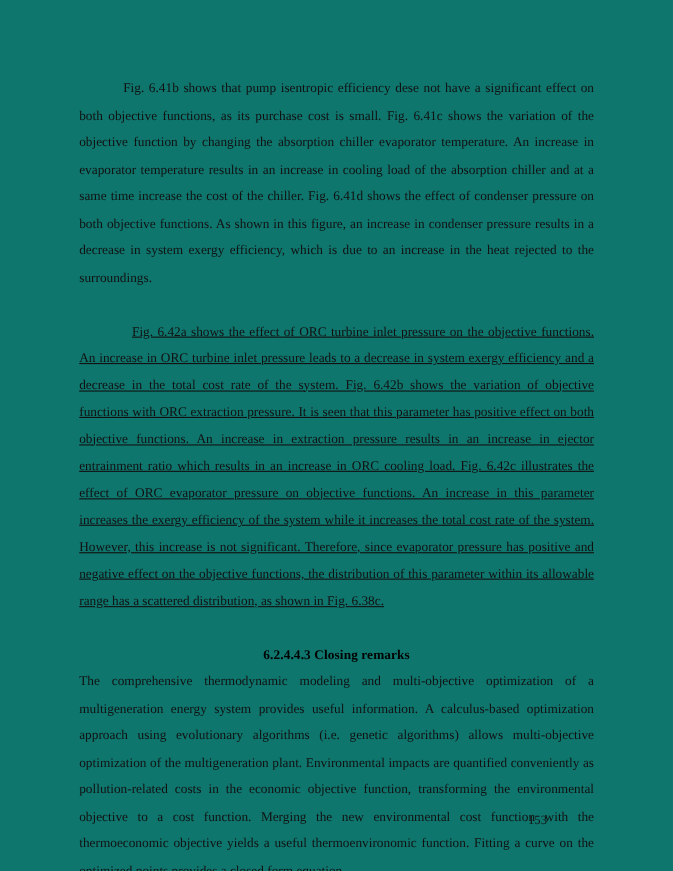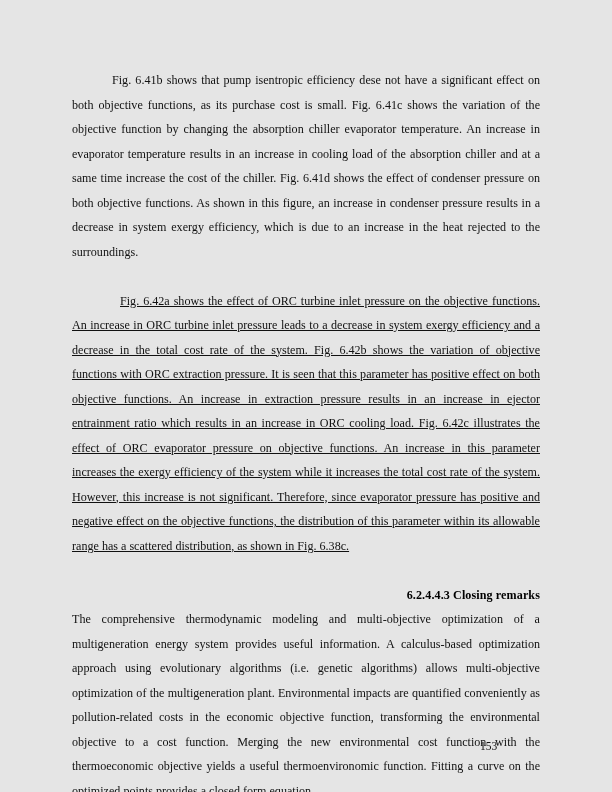--- a/index.html
+++ b/index.html
@@ -9,21 +9,21 @@
     background: #ffffff;
   }
   body {
     font-family: "Liberation Serif", "DejaVu Serif", serif;
     color: #000000;
   }
   .page {
     position: relative;
     width: 612px;
     height: 792px;
-    background: #e5e5e5;
+    background: #0f766e;
     overflow: hidden;
     box-sizing: border-box;
   }
   .text-block {
     position: absolute;
     left: 72px;
     top: 68px;
     width: 468px;
   }
   p.body-par {
@@ -40,21 +40,21 @@
   p.indent-2 { text-indent: 48px; text-decoration: underline; }
   p.indent-0 { text-indent: 0; }
 
   .gap-line { height: 24.5px; }
 
   h3.section-heading {
     margin: 0;
     font-size: 12.1px;
     line-height: 24.5px;
     font-weight: bold;
-    text-align: right;
+    text-align: center;
     color: #000000;
     letter-spacing: 0.1px;
   }
 
   .page-number {
     position: absolute;
     right: 72px;
     top: 738px;
     width: 60px;
     text-align: left;

